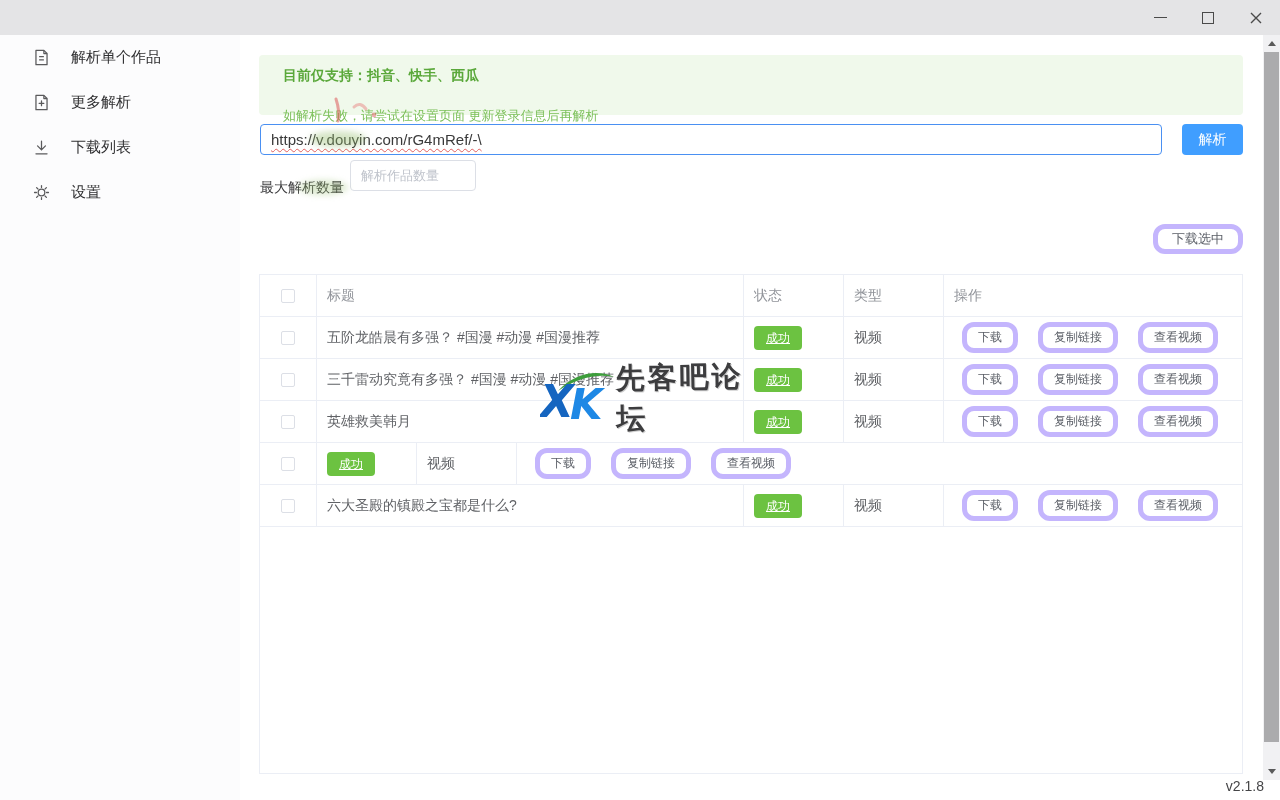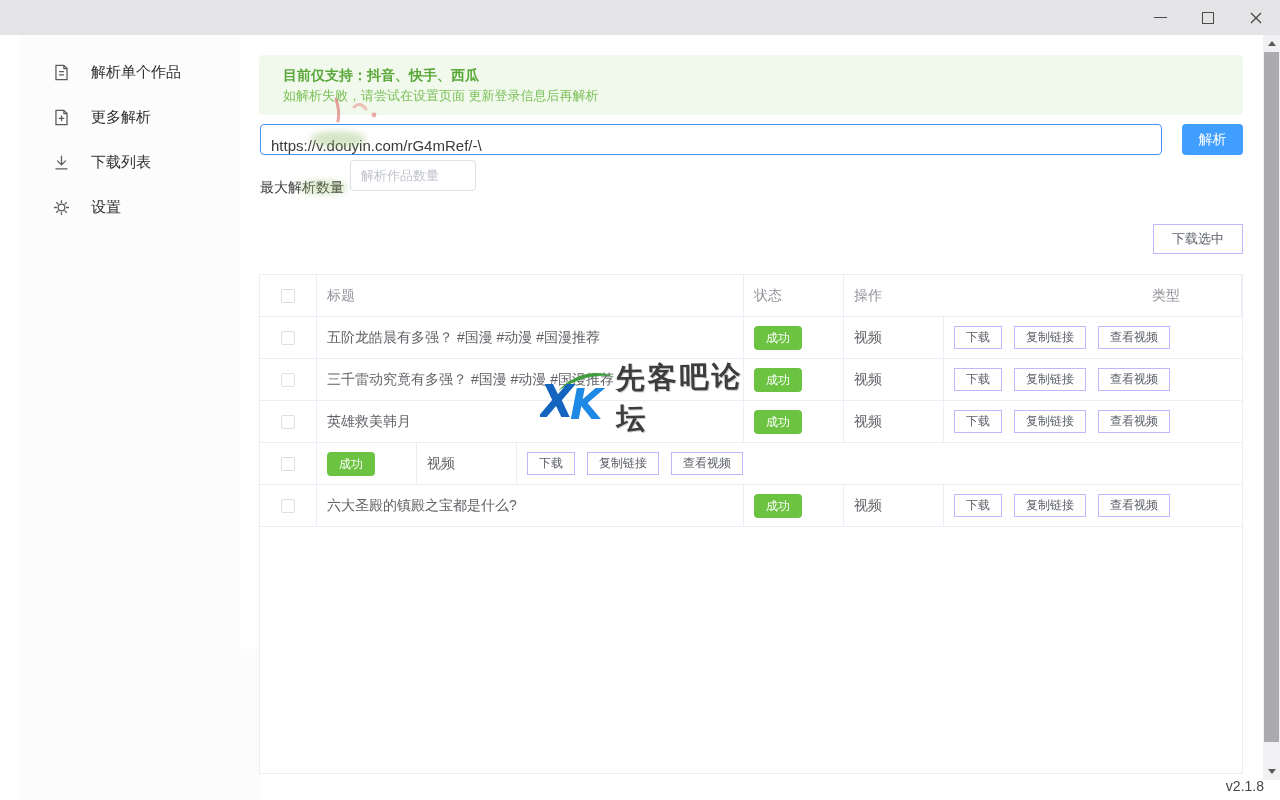--- a/index.html
+++ b/index.html
@@ -16,44 +16,44 @@
   }
   .win-btn { width:48px; display:flex; align-items:center; justify-content:center; cursor:default; }
   .glyph-min { width:13px; height:0; border-top:1.6px solid #4a4a4a; display:block; }
   .glyph-max { width:12px; height:12px; border:1.4px solid #4a4a4a; display:block; }
   .glyph-close { width:14px; height:14px; display:block; }
   .glyph-close svg { display:block; }
 
   
   .sidebar {
     position:absolute; left:0; top:35px; width:240px; height:765px;
-    background:#fcfcfd; padding-top:15px;margin-left:20px;
+    background:#fcfcfd; 
   }
   .side-item {
     height:45px; margin:0 14px; border-radius:7px;
     display:flex; align-items:center; padding-left:18px; gap:20px;
     font-size:15px; color:#2f2f31; cursor:pointer;
   }
   .side-item.active { background:#e7e7e9; }
   .side-item svg { display:block; }
 
   
   .main { position:absolute; left:240px; top:35px; width:1023px; height:614px; background:#fff; }
 
   .alert {
     position:absolute; left:19px; top:20px; width:984px; height:60px;
     background:#f0f9eb; border-radius:4px; padding:10px 24px;
   }
   .alert-title { font-size:14px; font-weight:bold; color:#5aa83a; line-height:20px; }
-  .alert-desc  { font-size:13px; color:#7cc05a; line-height:22px; }
+  .alert-desc  { font-size:13px; color:#7cc05a; line-height:22px;margin-top:20px; }
 
   .url-box {
     position:absolute; left:20px; top:89px; width:902px; height:31px;
     border:1px solid #4a90f2; border-radius:4px; background:#fff;
-    display:flex; align-items:flex-end; padding:0 10px; font-size:15px; color:#3a3a3a;
+    display:flex; align-items:center; padding:0 10px; font-size:15px; color:#3a3a3a;
     overflow:hidden; white-space:nowrap;
   }
   .url-text {
     text-decoration-line:underline; text-decoration-style:wavy;
     text-decoration-color:#e06060; text-decoration-thickness:1px; text-underline-offset:3px;
   }
   .btn-primary {
     position:absolute; left:942px; top:89px; width:61px; height:31px;
     background:#409eff; color:#fff; border:none; border-radius:4px;
     font-size:14px; cursor:pointer; font-family:Liberation Sans, sans-serif;
@@ -61,21 +61,21 @@
 
   .count-label { position:absolute; left:20px; top:144px; font-size:14px; color:#3c3c3e;font-family:Liberation Serif, serif; }
   .count-input {
     position:absolute; left:110px; top:125px; width:126px; height:31px;
     border:1px solid #dcdfe6; border-radius:4px; padding:0 10px;
     font-size:13px; color:#606266; font-family:inherit; outline:none;
   }
   .count-input::placeholder { color:#bfc3cb; }
 
   .btn-plain {
-    background:#fff; border:1px solid #c4b5fd; border-radius:0;
+    background:#fff; border:5px solid #c4b5fd; border-radius:12px;
     color:#5a5e66; font-size:12px; cursor:pointer; font-family:Liberation Serif, serif;
   }
   .dl-selected { position:absolute; left:913px; top:189px; width:90px; height:30px; font-size:13px; }
 
   
   .table {
     position:absolute; left:19px; top:239px; width:984px; height:500px;
     border:1px solid #ebeef5; display:flex; flex-direction:column; background:#fff;
   }
   .t-row { display:flex; height:42px; border-bottom:1px solid #ebeef5; }
@@ -90,23 +90,23 @@
   .c-ops   { width:298px; border-right:none; gap:12px; }
   .t-head .t-cell { color:#909399; }
   .t-fill { flex:1; }
 
   .checkbox {
     width:14px; height:14px; border:1px solid #dcdfe6; border-radius:2px; background:#fff;
     display:inline-block; cursor:pointer;
   }
   .badge {
     background:#6cc241; color:#fff; font-size:12px; border-radius:4px;
-    padding:5px 12px; line-height:14px;
-  }
-  .op-btn { padding:2px 11px; }
+    padding:5px 12px; line-height:14px;text-decoration:underline;
+  }
+  .op-btn { padding:2px 11px;margin-left:8px; }
 
   
   .watermark {
     position:absolute; left:540px; top:368px; width:210px; height:60px;
     display:flex; align-items:center; pointer-events:none; z-index:5;
   }
   .wm-text {
     font-family:"DejaVu Serif","Liberation Serif",serif; font-weight:bold;
     font-size:29px; color:#3d3d3f; letter-spacing:3px; transform:rotate(-1deg);
     text-shadow:1px 1px 0 rgba(60,60,60,.25);
@@ -215,22 +215,22 @@
 
   <button class="btn-plain dl-selected">下载选中</button>
 
   <div class="table">
     <div class="t-row t-head">
       <div class="t-cell c-check">
           <span class="checkbox"></span>
         </div>
       <div class="t-cell c-title">标题</div>
       <div class="t-cell c-status">状态</div>
+      <div class="t-cell c-type">类型</div>
       <div class="t-cell c-ops">操作</div>
-      <div class="t-cell c-type">类型</div>
     </div>
 
     <div class="t-row">
       <div class="t-cell c-check">
           <span class="checkbox"></span>
         </div>
       <div class="t-cell c-title">五阶龙皓晨有多强？ #国漫 #动漫 #国漫推荐</div>
       <div class="t-cell c-status">
           <span class="badge">成功</span>
         </div>

